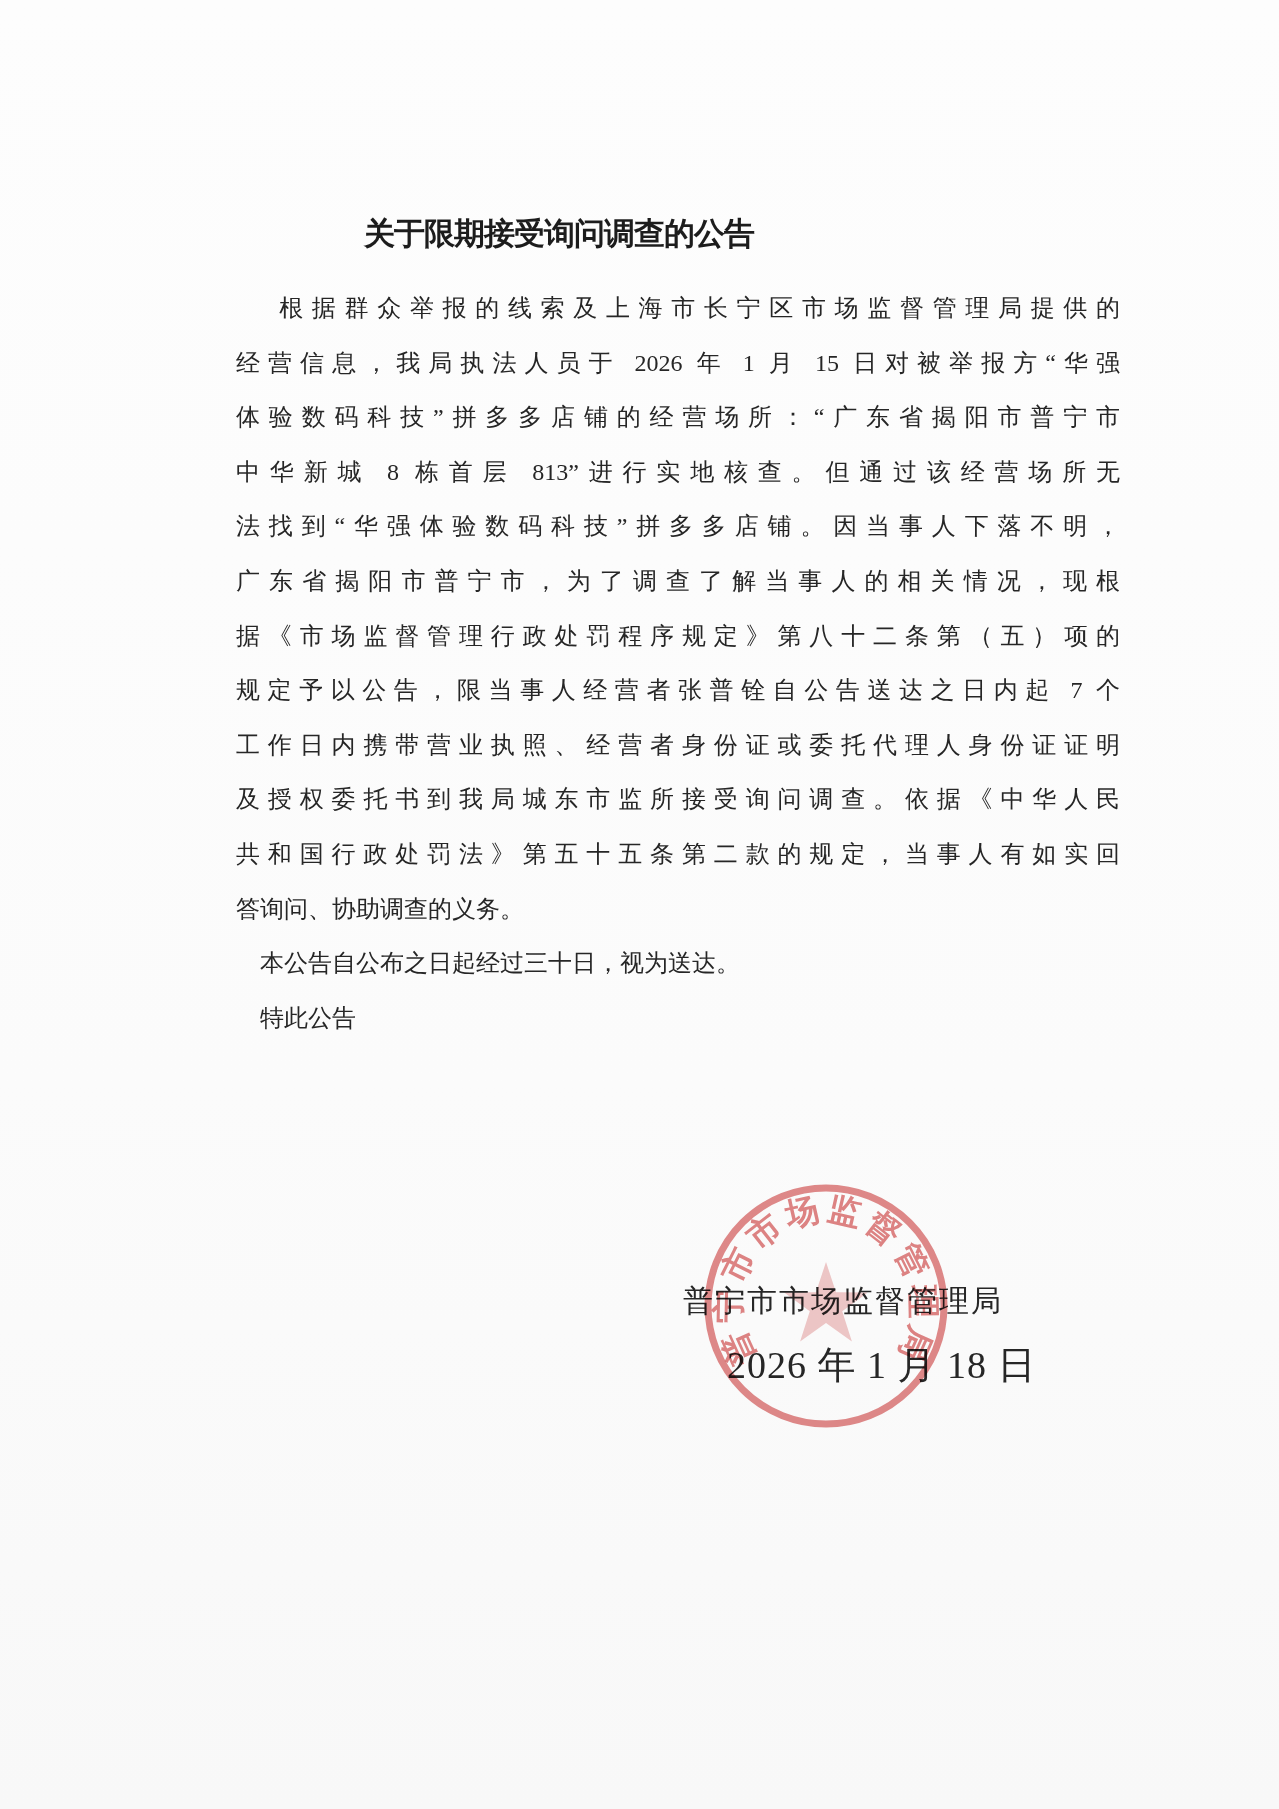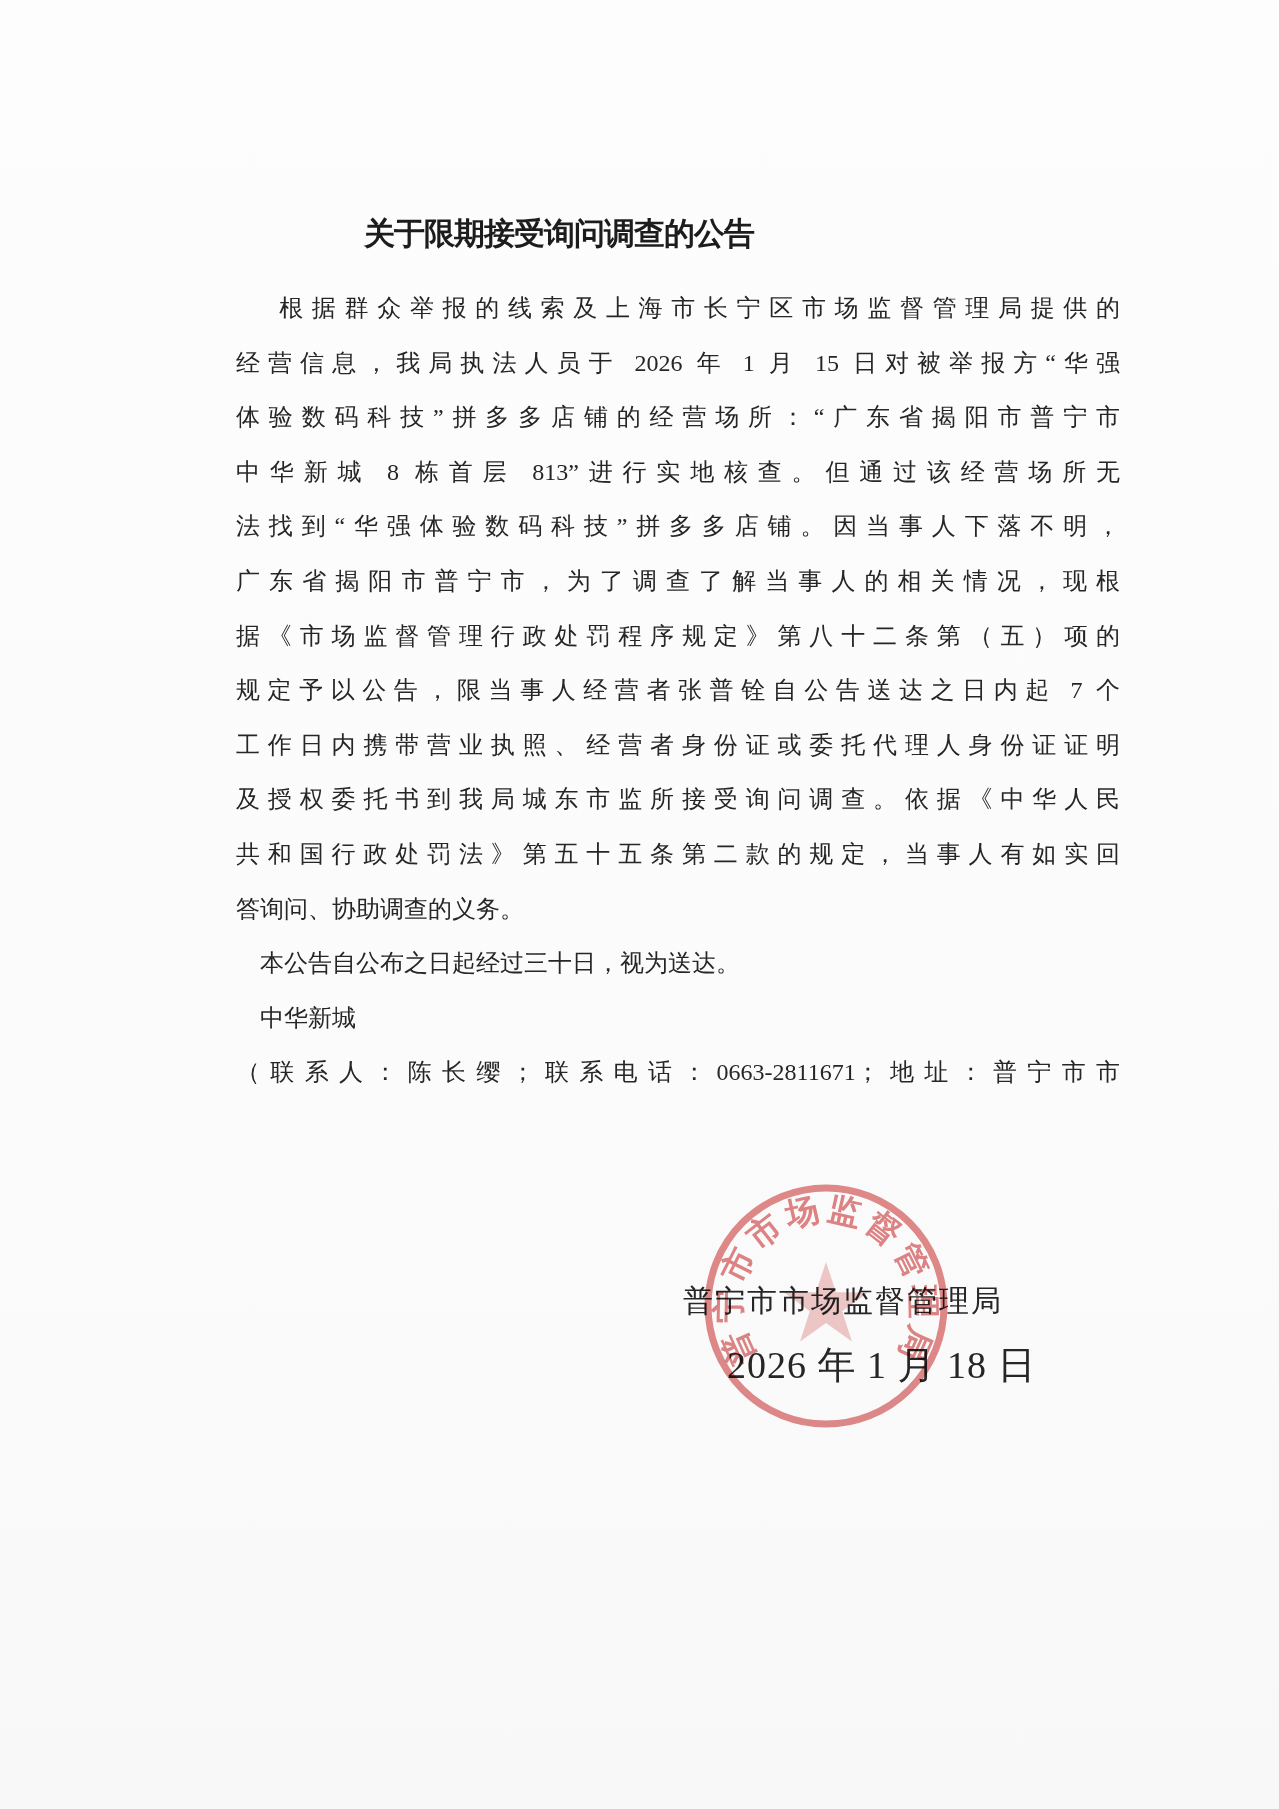--- a/index.html
+++ b/index.html
@@ -97,22 +97,21 @@
       <div class="line just">中华新城 8 栋首层 813”进行实地核查。但通过该经营场所无</div>
       <div class="line just">法找到“华强体验数码科技”拼多多店铺。因当事人下落不明，</div>
       <div class="line just">广东省揭阳市普宁市，为了调查了解当事人的相关情况，现根</div>
       <div class="line just">据《市场监督管理行政处罚程序规定》第八十二条第（五）项的</div>
       <div class="line just">规定予以公告，限当事人经营者张普铨自公告送达之日内起 7 个</div>
       <div class="line just">工作日内携带营业执照、经营者身份证或委托代理人身份证证明</div>
       <div class="line just">及授权委托书到我局城东市监所接受询问调查。依据《中华人民</div>
       <div class="line just">共和国行政处罚法》第五十五条第二款的规定，当事人有如实回</div>
       <div class="line">答询问、协助调查的义务。</div>
       <div class="line" style="text-indent: 1em;">本公告自公布之日起经过三十日，视为送达。</div>
-      <div class="line" style="text-indent: 1em;">中华新城</div>
-      <div class="line just">（联系人：陈长缨；联系电话：0663-2811671；地址：普宁市市</div>
+      <div class="line" style="text-indent: 1em;">特此公告</div>
     </div>
 
   <div class="signature-org">普宁市市场监督管理局</div>
 
   <div class="signature-date">2026 年 1 月 18 日</div>
 
   <svg class="seal" viewBox="-135 -135 270 270">
     <circle class="ring" cx="0" cy="0" r="118"></circle>
     <polygon class="star" points="0,-44 10,-13.8 41.8,-13.6 16.2,5.3 25.9,35.6 0,17 -25.9,35.6 -16.2,5.3 -41.8,-13.6 -10,-13.8"></polygon>
     <defs>

